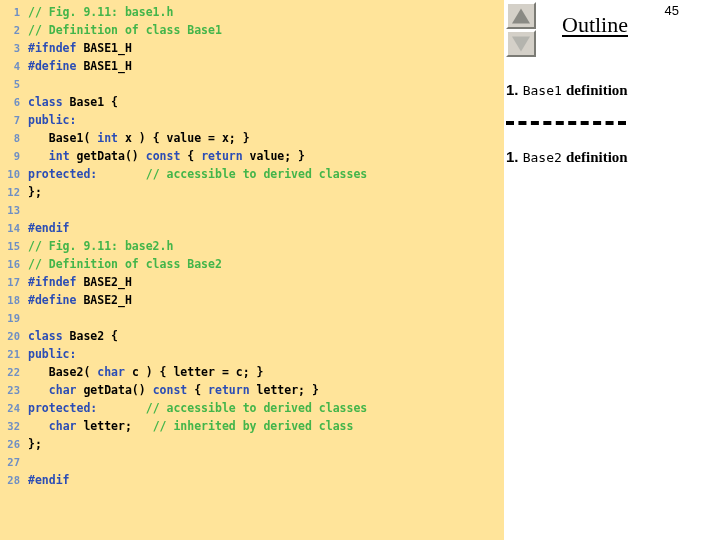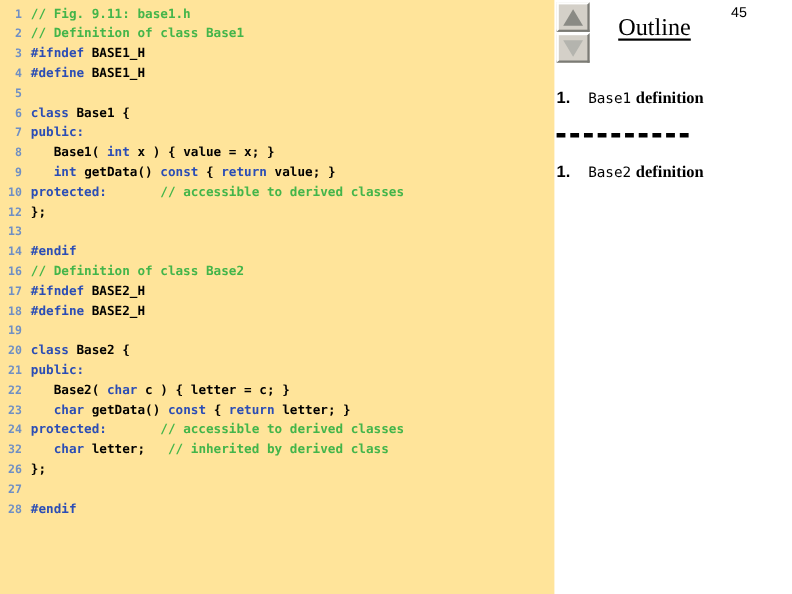--- a/index.html
+++ b/index.html
@@ -154,21 +154,20 @@
     line-height: 20px;
   }
   .oi-num {
     font-family: "Liberation Sans", sans-serif;
     font-weight: bold;
   }
   .oi-code {
     font-family: "DejaVu Sans Mono", monospace;
     font-weight: normal;
     font-size: 13px;
-    margin-left: 12px;
   }
   .oi-text {
     font-family: Liberation Serif, serif;
     font-weight: bold;
   }
 
   .outline-separator {
     margin: 0 0 22px 2px;
     width: 120px;
     height: 0;
@@ -186,20 +185,21 @@
       <div class="code-line"><span class="ln">4</span><span class="tok-pre">#define</span><span class="tok-plain"> BASE1_H</span></div>
       <div class="code-line"><span class="ln">5</span></div>
       <div class="code-line"><span class="ln">6</span><span class="tok-keyword">class</span><span class="tok-plain"> Base1 {</span></div>
       <div class="code-line"><span class="ln">7</span><span class="tok-keyword">public:</span></div>
       <div class="code-line"><span class="ln">8</span><span class="tok-plain">   Base1( </span><span class="tok-keyword">int</span><span class="tok-plain"> x ) { value = x; }</span></div>
       <div class="code-line"><span class="ln">9</span><span class="tok-plain">   </span><span class="tok-keyword">int</span><span class="tok-plain"> getData() </span><span class="tok-keyword">const</span><span class="tok-plain"> { </span><span class="tok-keyword">return</span><span class="tok-plain"> value; }</span></div>
       <div class="code-line"><span class="ln">10</span><span class="tok-keyword">protected:</span><span class="tok-plain">       </span><span class="tok-comment">// accessible to derived classes</span></div>
       <div class="code-line"><span class="ln">12</span><span class="tok-plain">};</span></div>
       <div class="code-line"><span class="ln">13</span></div>
       <div class="code-line"><span class="ln">14</span><span class="tok-pre">#endif</span></div>
+      <div class="code-line"><span class="ln">15</span><span class="tok-comment">// Fig. 9.11: base2.h</span></div>
       <div class="code-line"><span class="ln">16</span><span class="tok-comment">// Definition of class Base2</span></div>
       <div class="code-line"><span class="ln">17</span><span class="tok-pre">#ifndef</span><span class="tok-plain"> BASE2_H</span></div>
       <div class="code-line"><span class="ln">18</span><span class="tok-pre">#define</span><span class="tok-plain"> BASE2_H</span></div>
       <div class="code-line"><span class="ln">19</span></div>
       <div class="code-line"><span class="ln">20</span><span class="tok-keyword">class</span><span class="tok-plain"> Base2 {</span></div>
       <div class="code-line"><span class="ln">21</span><span class="tok-keyword">public:</span></div>
       <div class="code-line"><span class="ln">22</span><span class="tok-plain">   Base2( </span><span class="tok-keyword">char</span><span class="tok-plain"> c ) { letter = c; }</span></div>
       <div class="code-line"><span class="ln">23</span><span class="tok-plain">   </span><span class="tok-keyword">char</span><span class="tok-plain"> getData() </span><span class="tok-keyword">const</span><span class="tok-plain"> { </span><span class="tok-keyword">return</span><span class="tok-plain"> letter; }</span></div>
       <div class="code-line"><span class="ln">24</span><span class="tok-keyword">protected:</span><span class="tok-plain">       </span><span class="tok-comment">// accessible to derived classes</span></div>
       <div class="code-line"><span class="ln">32</span><span class="tok-plain">   </span><span class="tok-keyword">char</span><span class="tok-plain"> letter;   </span><span class="tok-comment">// inherited by derived class</span></div>

